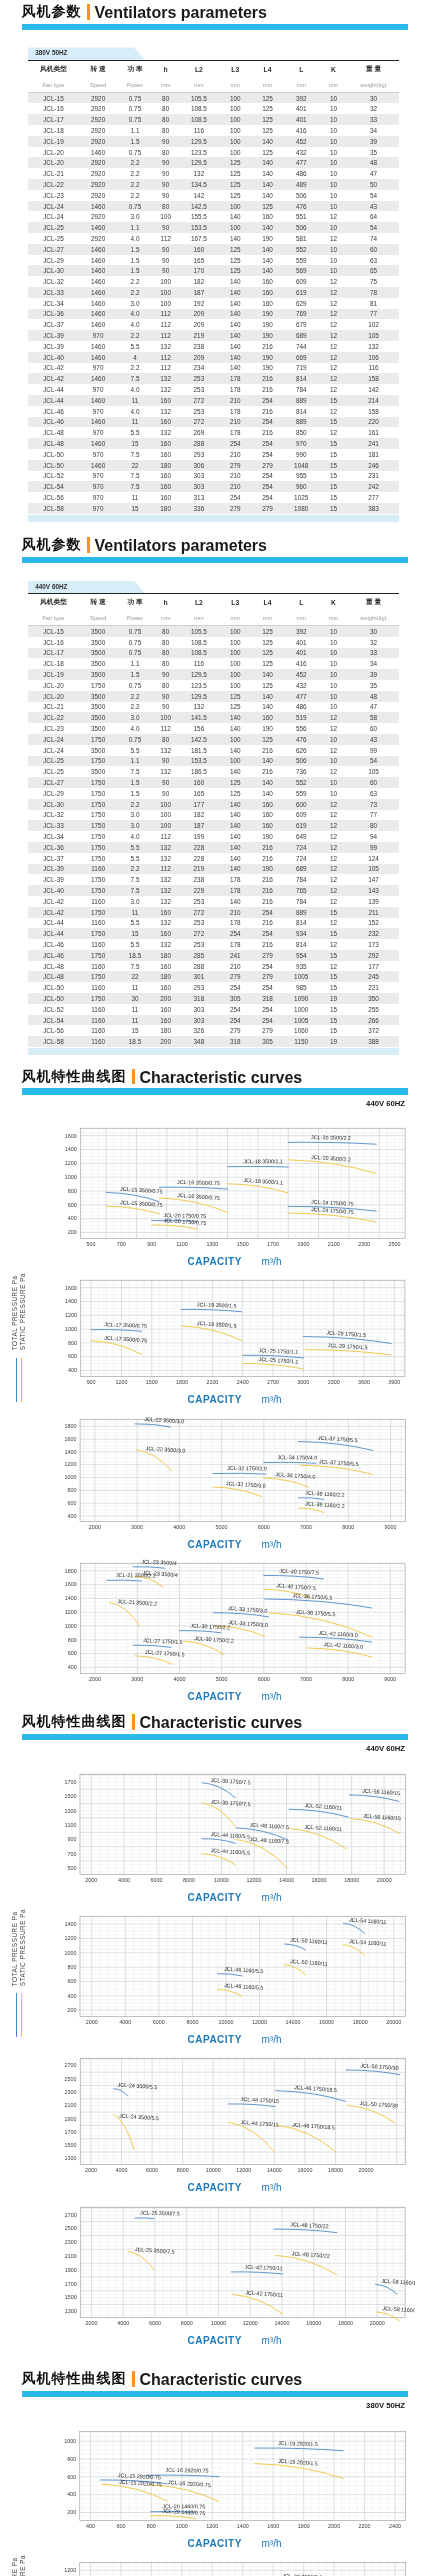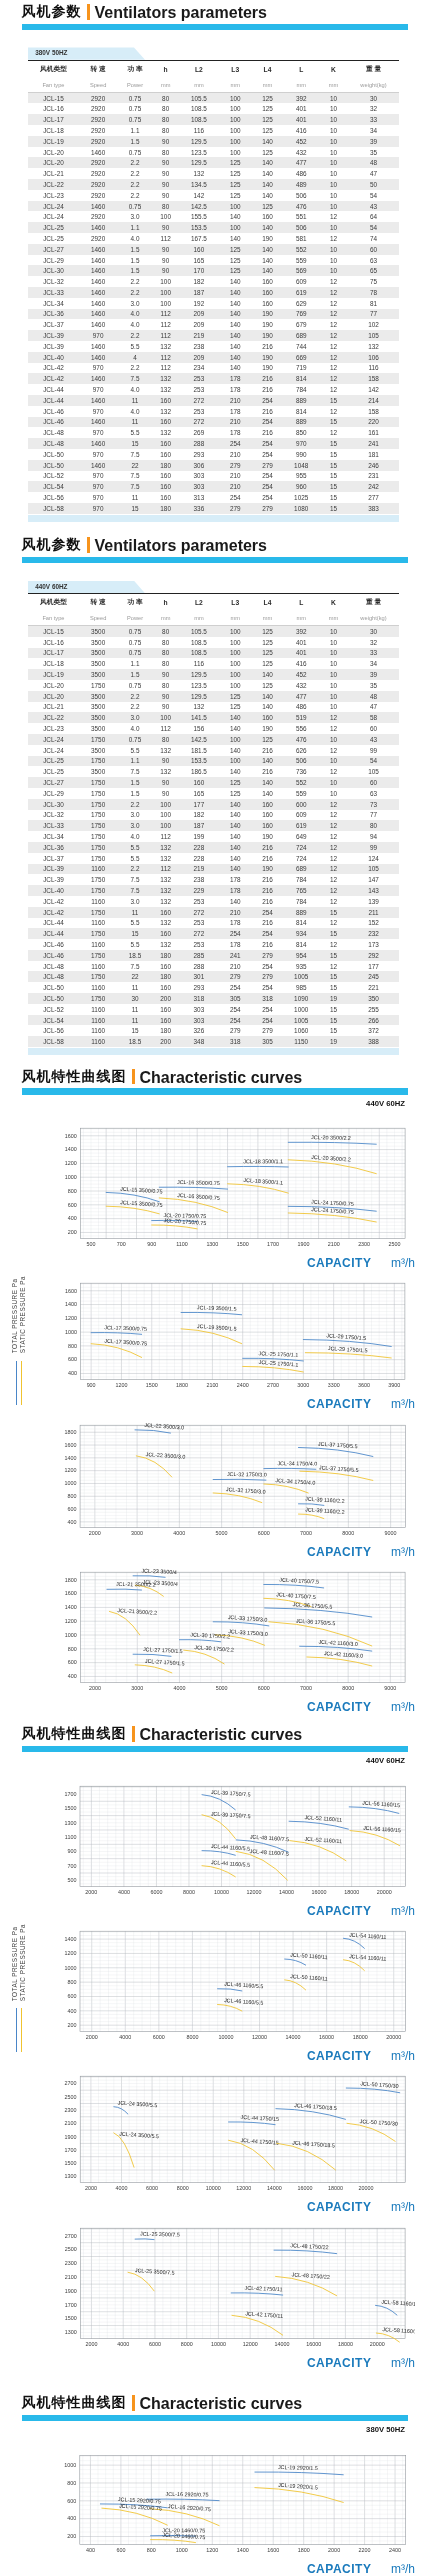--- a/index.html
+++ b/index.html
@@ -22,21 +22,21 @@
   col.c5{width:31px}col.c6{width:31px}col.c7{width:34px}col.c8{width:28px}col.c9{width:49px}
   thead tr.cnrow th{border-top:1px solid #222;font-size:6.7px;color:#2b2b2b;font-weight:bold;height:15.5px;background:#fff;}
   thead tr.enrow th{font-size:5.7px;color:#9b9b9b;font-weight:normal;height:11.3px;border-bottom:0.5px solid #cfcfcf;background:#fff;}
   tbody td{font-size:6.4px;color:#3a3a3a;text-align:center;height:10.8px;padding:0;}
   tbody tr.odd{background:#ebebeb;}
   tbody tr.even{background:#ffffff;}
   .bstrip{height:7.2px;background:#d7edf8;margin-top:1px;}
   
   .charts{position:relative;margin-top:13.4px;}
   .chart-block{position:relative;margin-left:54px;margin-bottom:1px;}
-  .caption{width:361px;text-align:right;font-size:12px;color:#1a7abc;padding:3.1px 0 5.2px 0;}
+  .caption{width:361px;text-align:center;font-size:10px;color:#1a7abc;padding:3.1px 0 5.2px 0;}
   .caption .cap1{font-weight:bold;letter-spacing:0.5px;}
   .caption .cap2{margin-left:19.6px;}
   .ylabels{position:absolute;left:-43px;top:0px;display:flex;flex-direction:column;align-items:center;}
   .ylabels .rot{display:flex;}
   .ylabels .rot span{writing-mode:vertical-rl;transform:rotate(180deg);font-size:6.4px;color:#444;letter-spacing:0.5px;line-height:1.25;}
   .legend-lines{display:flex;gap:4.6px;margin-top:7.2px;height:44px;}
   .legend-lines i{display:block;width:1px;height:44px;}
   .legend-lines i.lb{background:#4a86c8;}
   .legend-lines i.ly{background:#f0c330;}
   svg text{font-family:"Liberation Sans",sans-serif;}

